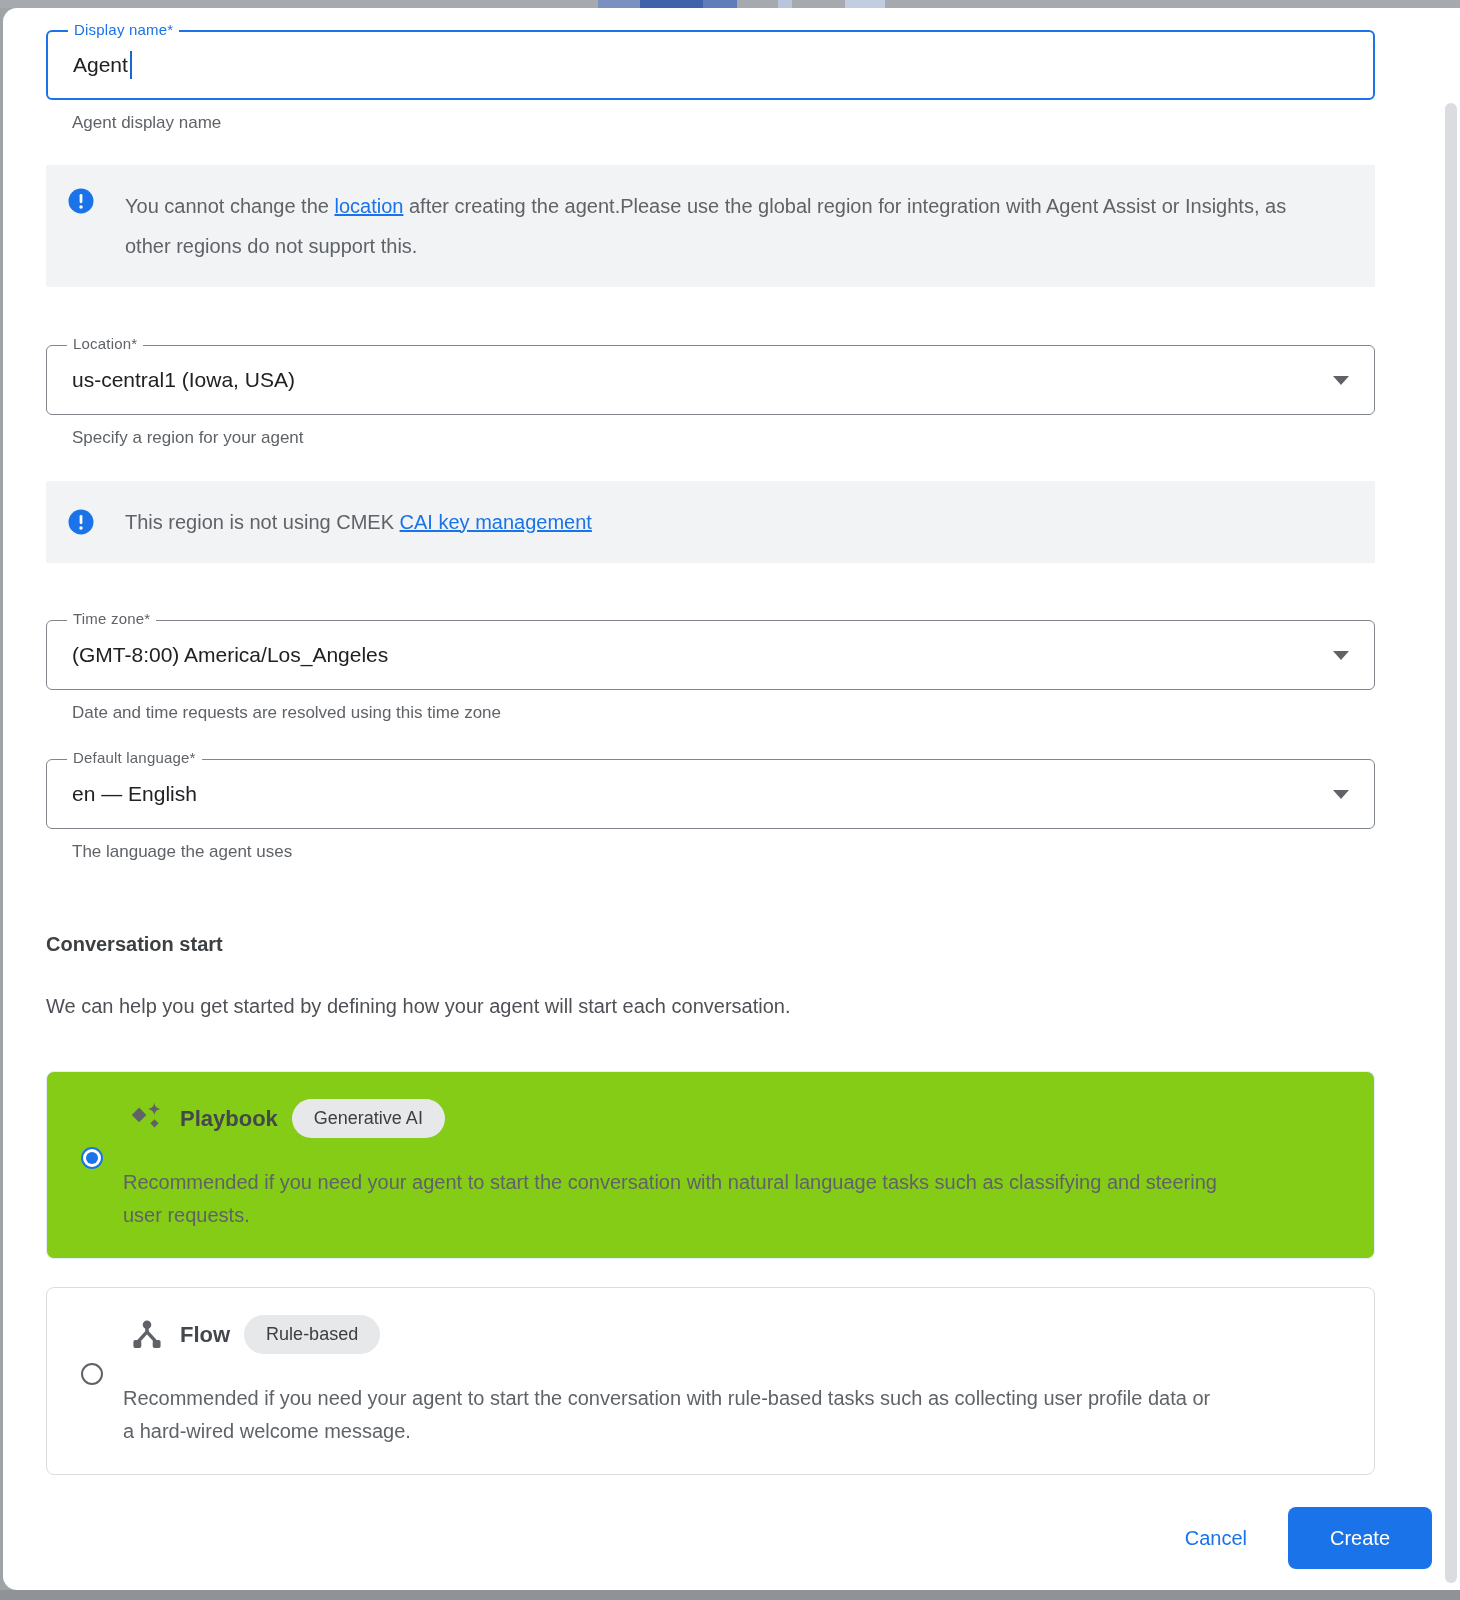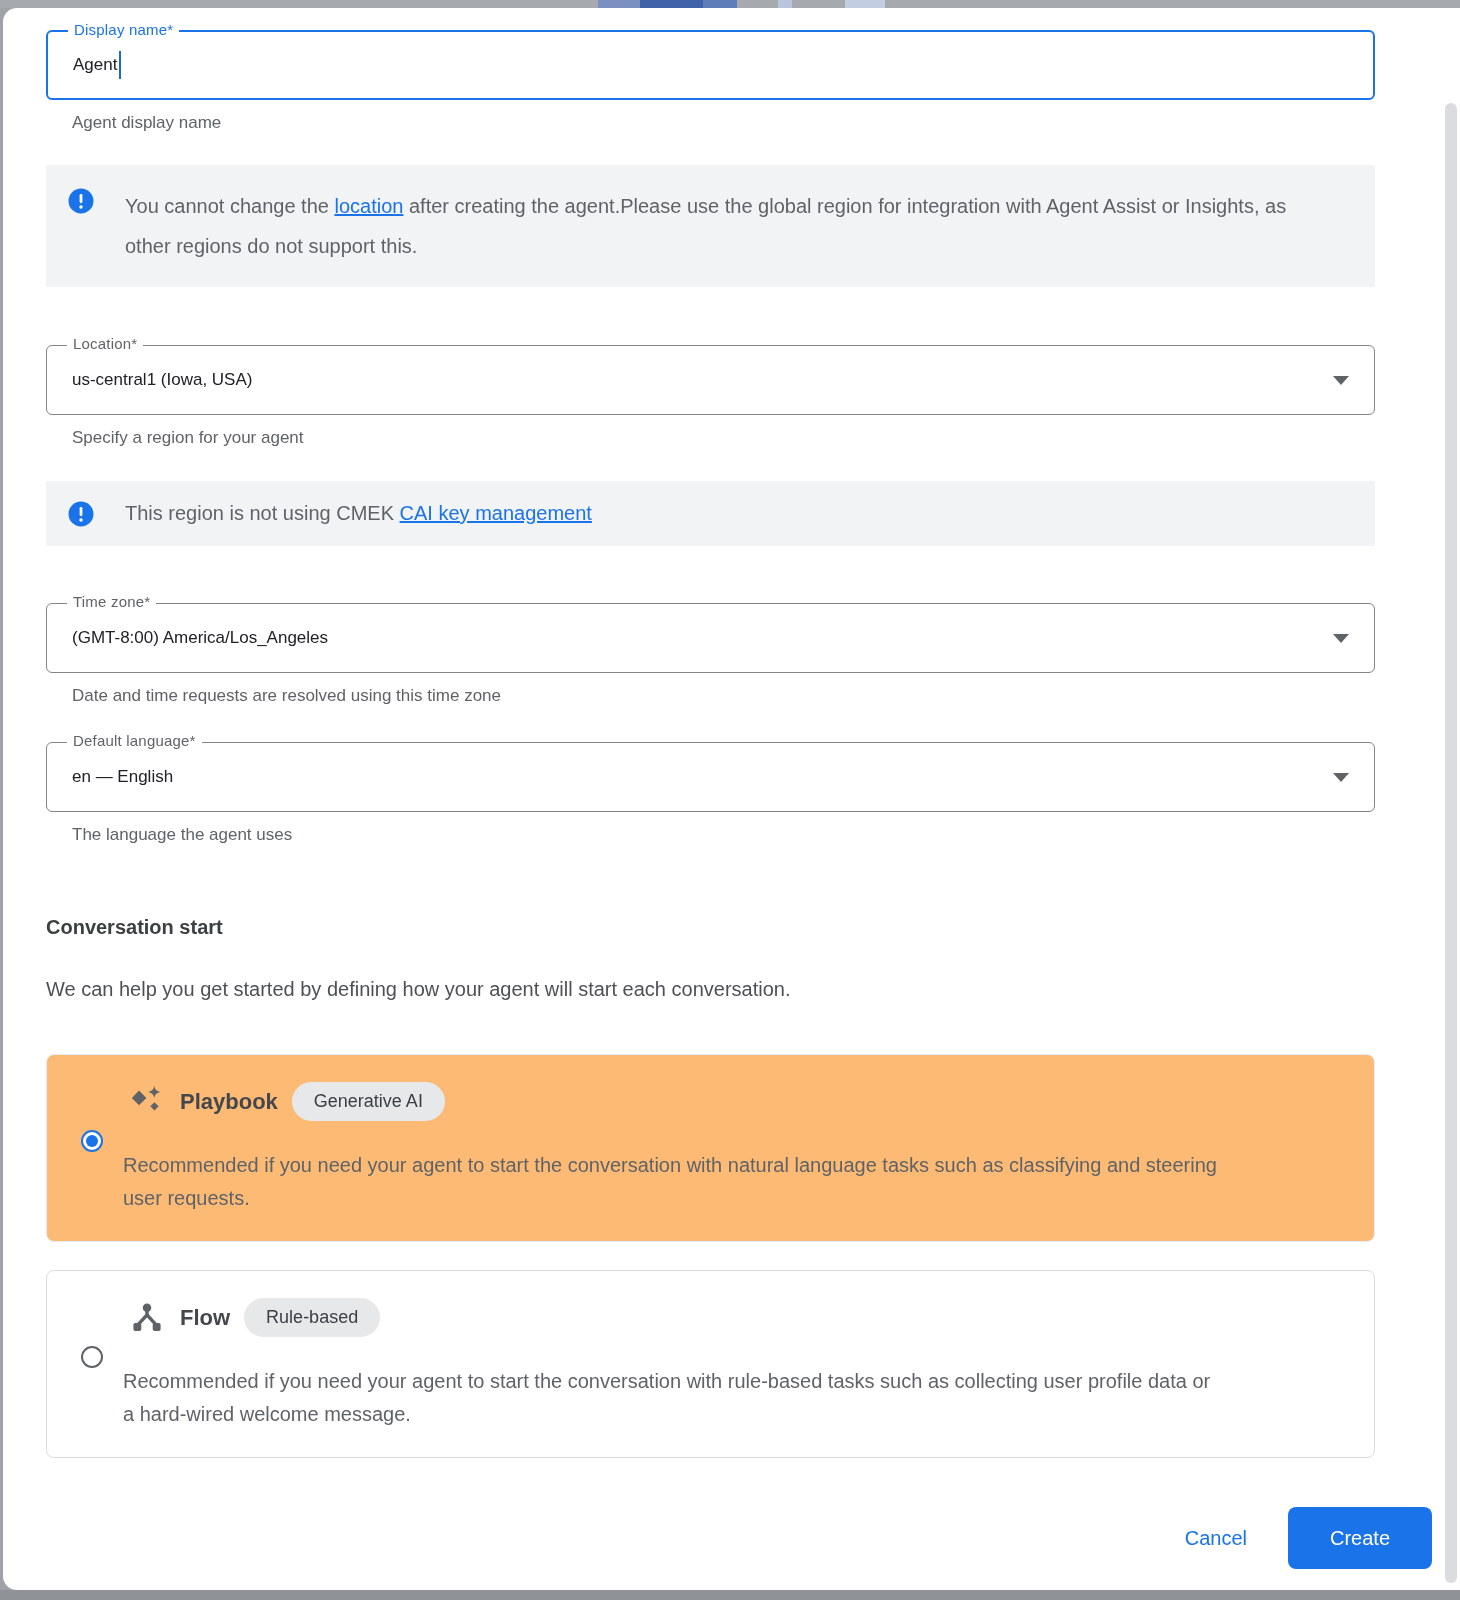--- a/index.html
+++ b/index.html
@@ -28,50 +28,50 @@
     display: flex; align-items: center;
     padding: 8px 25px; background: #fff; cursor: pointer;
   }
   .field.focused { border: 2px solid #1a73e8; }
   .field .flabel {
     position: absolute; top: -11px; left: 20px;
     background: #fff; padding: 0 6px;
     font-size: 15px; color: #5f6368; letter-spacing: .2px;
   }
   .field.focused .flabel { color: #1a73e8; }
-  .field .fvalue { font-size: 17px; color: #202124; }
+  .field .fvalue { font-size: 21px; color: #202124; }
   .caret { display: inline-block; width: 2px; height: 28px; background: #1967d2; margin-left: 2px; vertical-align: middle; }
   .dd-arrow {
     position: absolute; right: 25px; top: 50%; margin-top: -4px;
     width: 0; height: 0;
     border-left: 8px solid transparent; border-right: 8px solid transparent;
     border-top: 9px solid #5f6368;
   }
   .helper { margin: 13px 0 0 26px; font-size: 17px; color: #5f6368; }
 
   
   .banner {
     margin-top: 32px; width: 100%; background: #f1f3f4; border-radius: 2px;
     display: flex; align-items: flex-start; padding: 21px 20px;
   }
-  .banner.single { align-items: center; padding: 0 20px; height: 65px; margin-top: 33px; }
+  .banner.single { align-items: center; padding: 0 20px; height: 82px; margin-top: 33px; }
   .info-icon { flex: 0 0 30px; width: 30px; height: 30px; margin-right: 29px; }
   .banner-text { font-size: 20px; line-height: 40px; color: #5f6368; max-width: 1165px; }
   .banner.single .banner-text { line-height: normal; }
   a.blue-link { color: #1a73e8; text-decoration: underline; cursor: pointer; }
 
   
   .section-heading { margin-top: 71px; font-size: 20px; font-weight: 700; color: #3c4043; }
   .section-desc { margin-top: 39px; font-size: 20px; color: #4d5156; }
 
   .option-card {
     margin-top: 53px; width: 100%; min-height: 167px; border-radius: 8px;
     display: flex; align-items: flex-start; padding: 0 24px 26px 34px; cursor: pointer;
   }
-  .option-card.selected { background: #fdba74; border: 1px solid #e3edfd; }
+  .option-card.selected { background: #84cc16; border: 1px solid #e3edfd; }
   .option-card.unselected { background: #fff; border: 1px solid #dadce0; margin-top: 28px; min-height: 165px; }
 
   .radio { flex: 0 0 22px; width: 22px; height: 22px; border-radius: 50%; margin-top: 75px; position: relative; background: #fff; }
   .radio.on { border: 2px solid #1a73e8; }
   .radio.on::after {
     content: ""; position: absolute; left: 50%; top: 50%; width: 12px; height: 12px;
     margin: -6px 0 0 -6px; border-radius: 50%; background: #1a73e8;
   }
   .radio.off { border: 2px solid #5f6368; }
 

